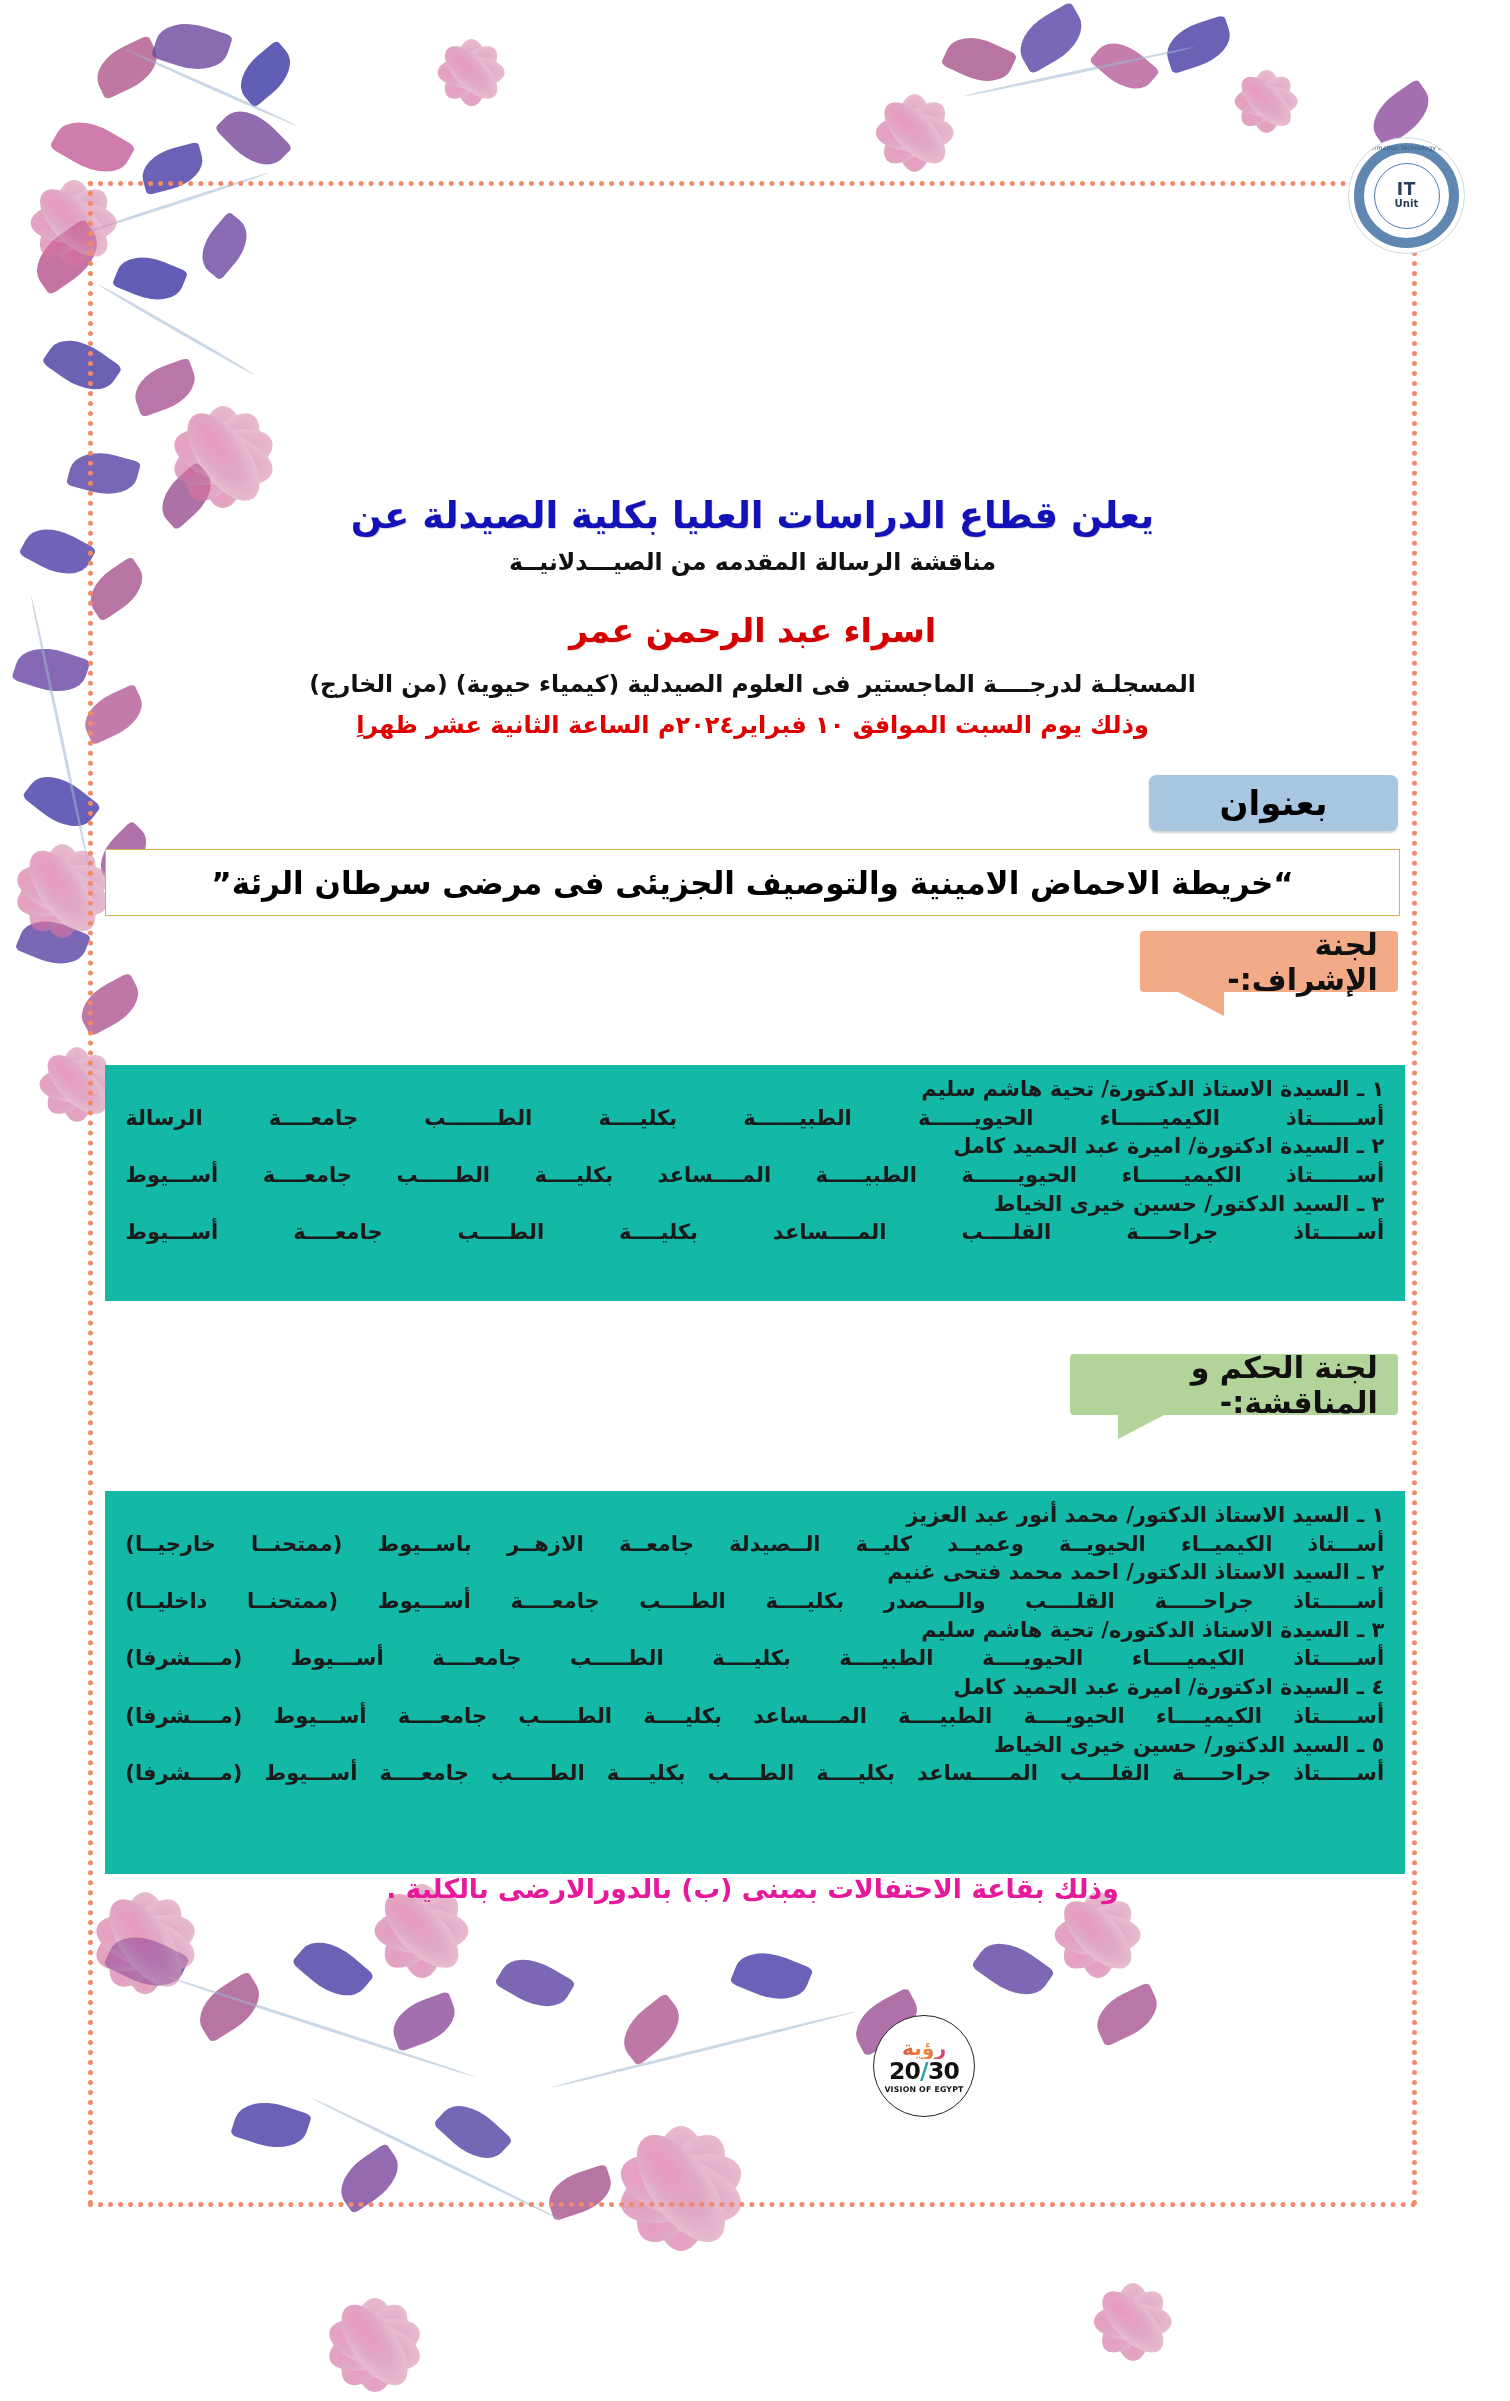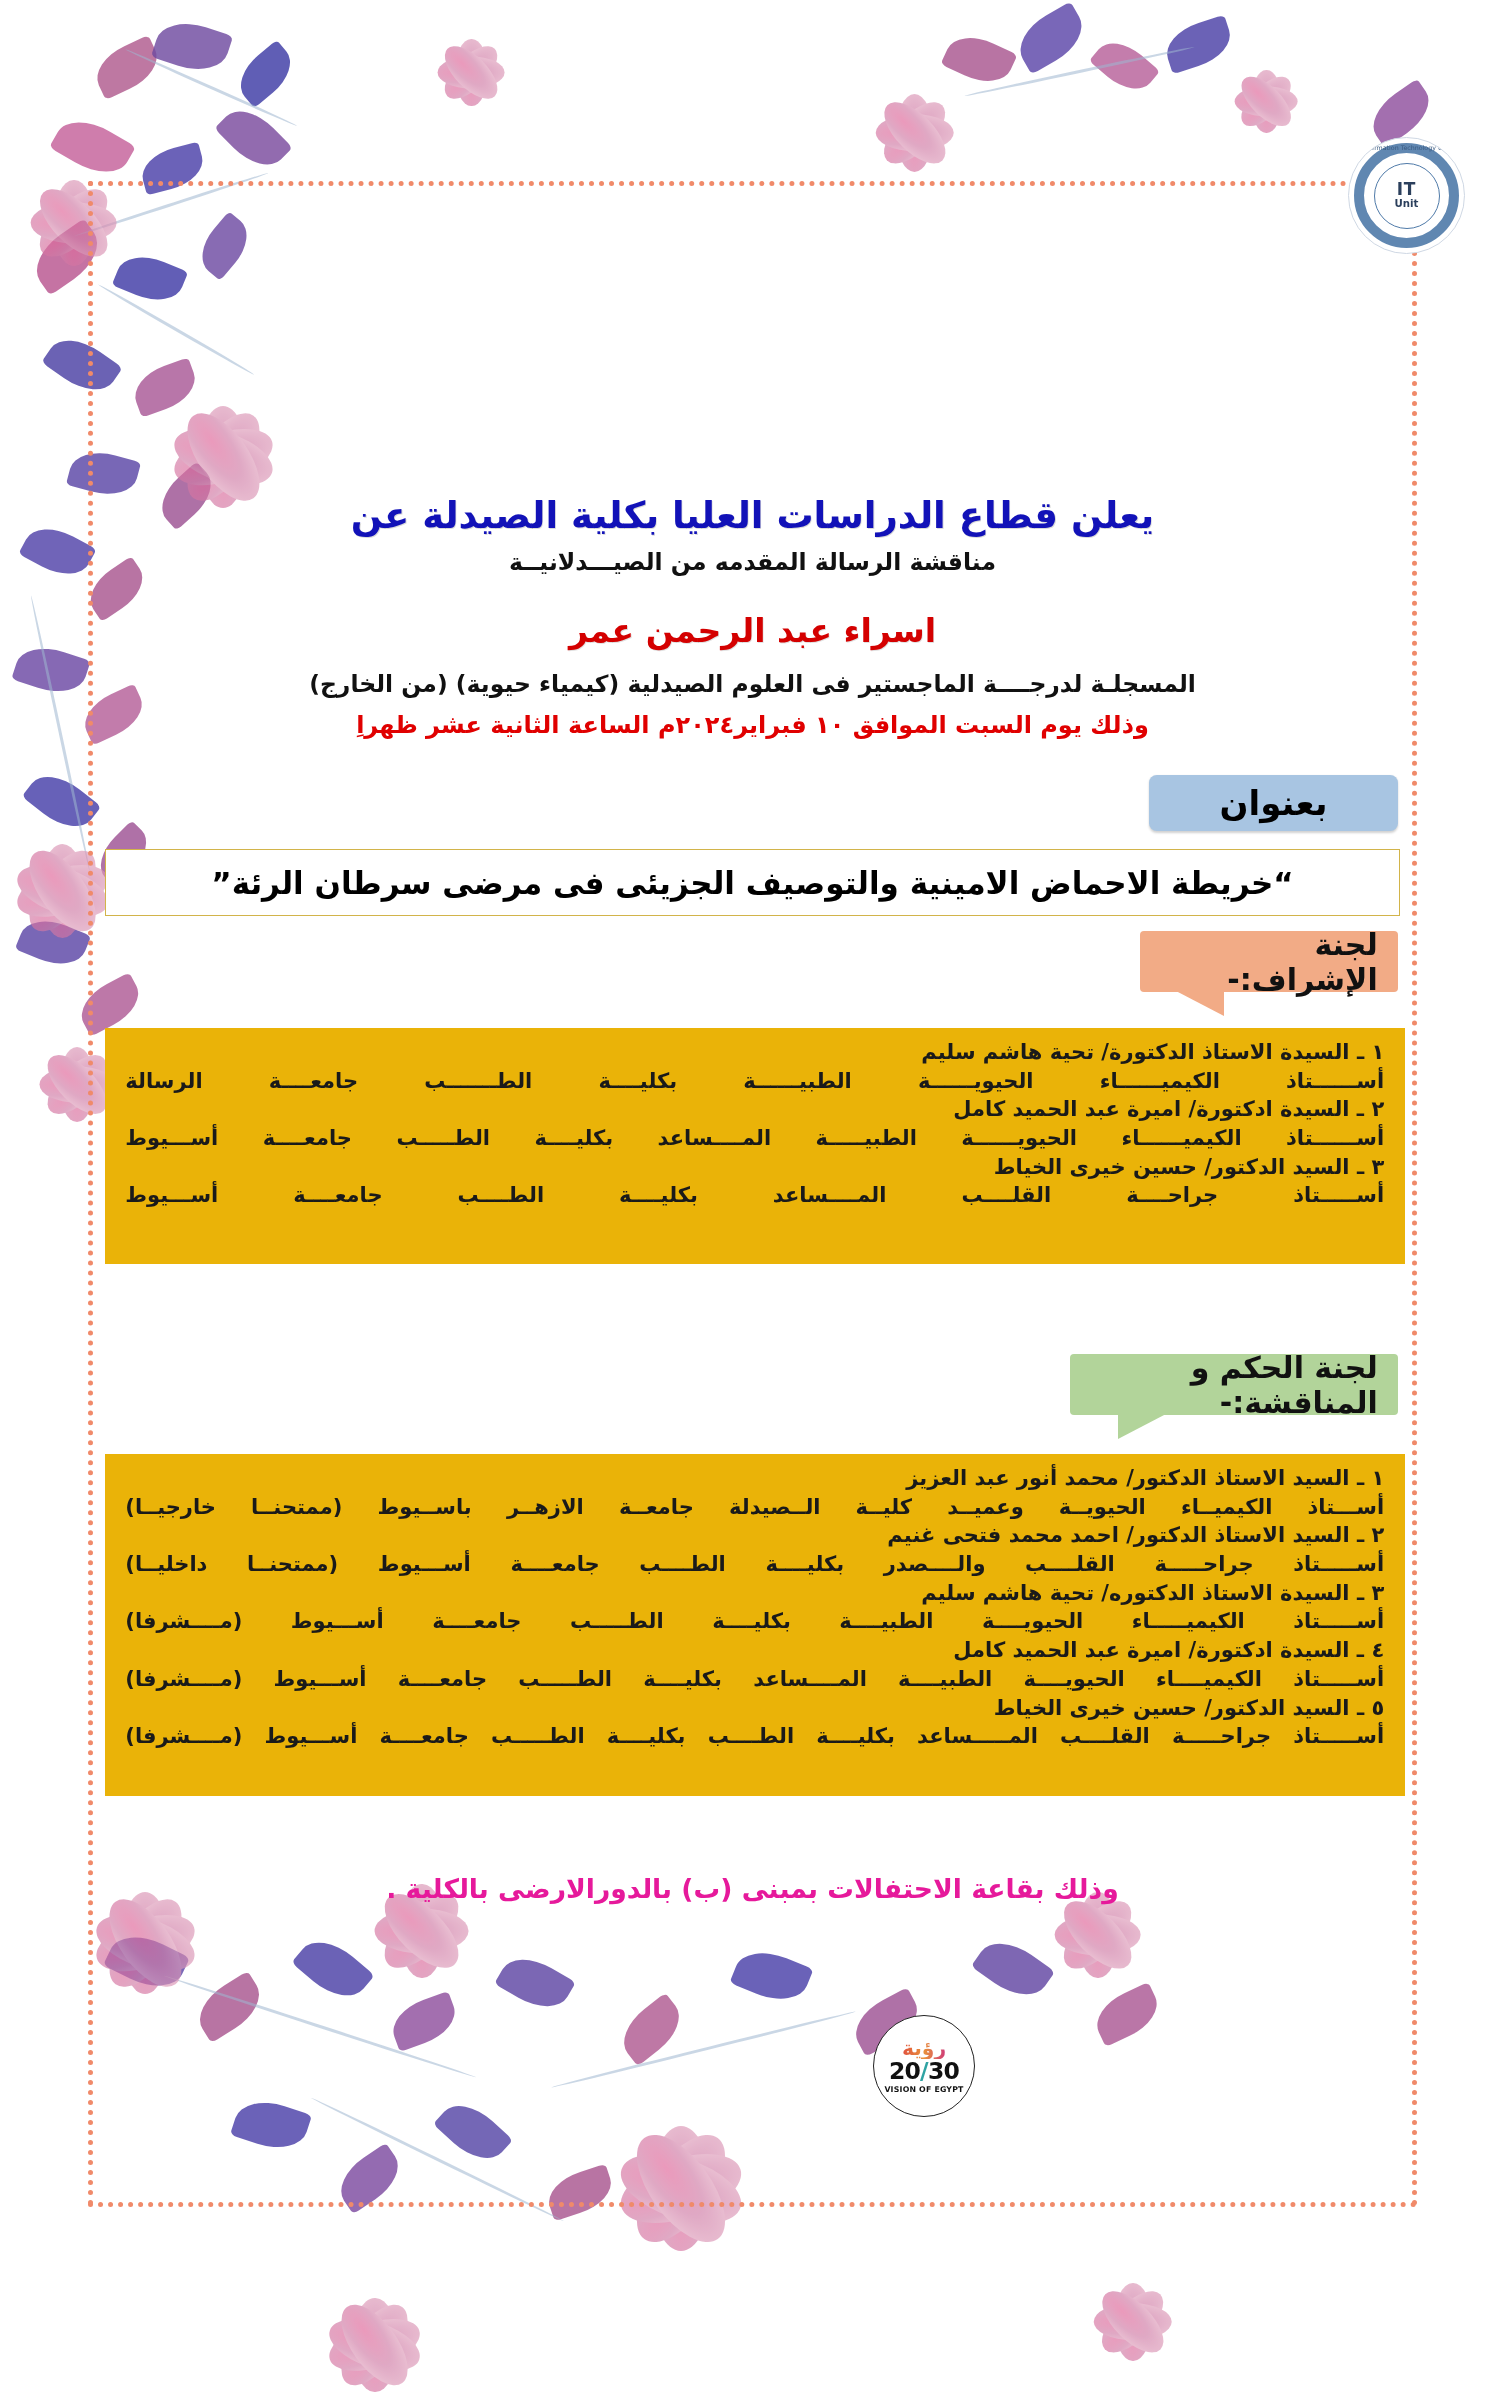--- a/index.html
+++ b/index.html
@@ -198,22 +198,23 @@
   }
   .callout.judging::after {
     left: 48px;
     border-width: 25px 48px 0 0;
     border-color: #b2d49a transparent transparent transparent;
   }
 
   
   .panel {
     position: absolute;
-    background: #eab308;
+    background: #14b8a6;
     padding: 11px 20.3px 14px 20.3px;
+    margin-top: 37px;
   }
   .entry { margin-bottom: 1.6px; }
   .entry .nm {
     text-align: right;
     font-size: 21px; font-weight: bold; color: #1a1a1a;
     line-height: 1.28;
   }
   .entry .rk {
     text-align: justify;
     text-align-last: justify;
@@ -421,21 +422,21 @@
         <div class="rk">أســــــتاذ الكيميــــــاء الحيويــــــة الطبيـــــة المــــساعد بكليــــة الطـــــب جامعــــة أســـيوط</div>
       </div>
       <div class="entry">
         <div class="nm">٣ ـ السيد الدكتور/ حسين خيرى الخياط</div>
         <div class="rk">أســـــتاذ جراحــــة القلــــب المــــساعد بكليــــة الطــــب جامعــــة أســـيوط</div>
       </div>
     </div>
 
     <div class="callout judging" style="right:19px;top:1173px;width:328px;height:61px;">لجنة الحكم و المناقشة:-</div>
 
-    <div class="panel" style="left:17px;right:12.5px;top:1273px;height:342px;">
+    <div class="panel" style="left:17px;right:12.5px;top:1273px;height:383px;">
       <div class="entry">
         <div class="nm">١ ـ السيد الاستاذ الدكتور/ محمد أنور عبد العزيز</div>
         <div class="rk">أســـتاذ الكيميــاء الحيويــة وعميــد كليــة الــصيدلة جامعــة الازهــر باســيوط (ممتحنــا خارجيــا)</div>
       </div>
       <div class="entry">
         <div class="nm">٢ ـ السيد الاستاذ الدكتور/ احمد محمد فتحى غنيم</div>
         <div class="rk">أســـــتاذ جراحـــــة القلــــب والــــصدر بكليــــة الطــــب جامعــــة أســـيوط (ممتحنــا داخليــا)</div>
       </div>
       <div class="entry">
         <div class="nm">٣ ـ السيدة الاستاذ الدكتوره/ تحية هاشم سليم</div>

